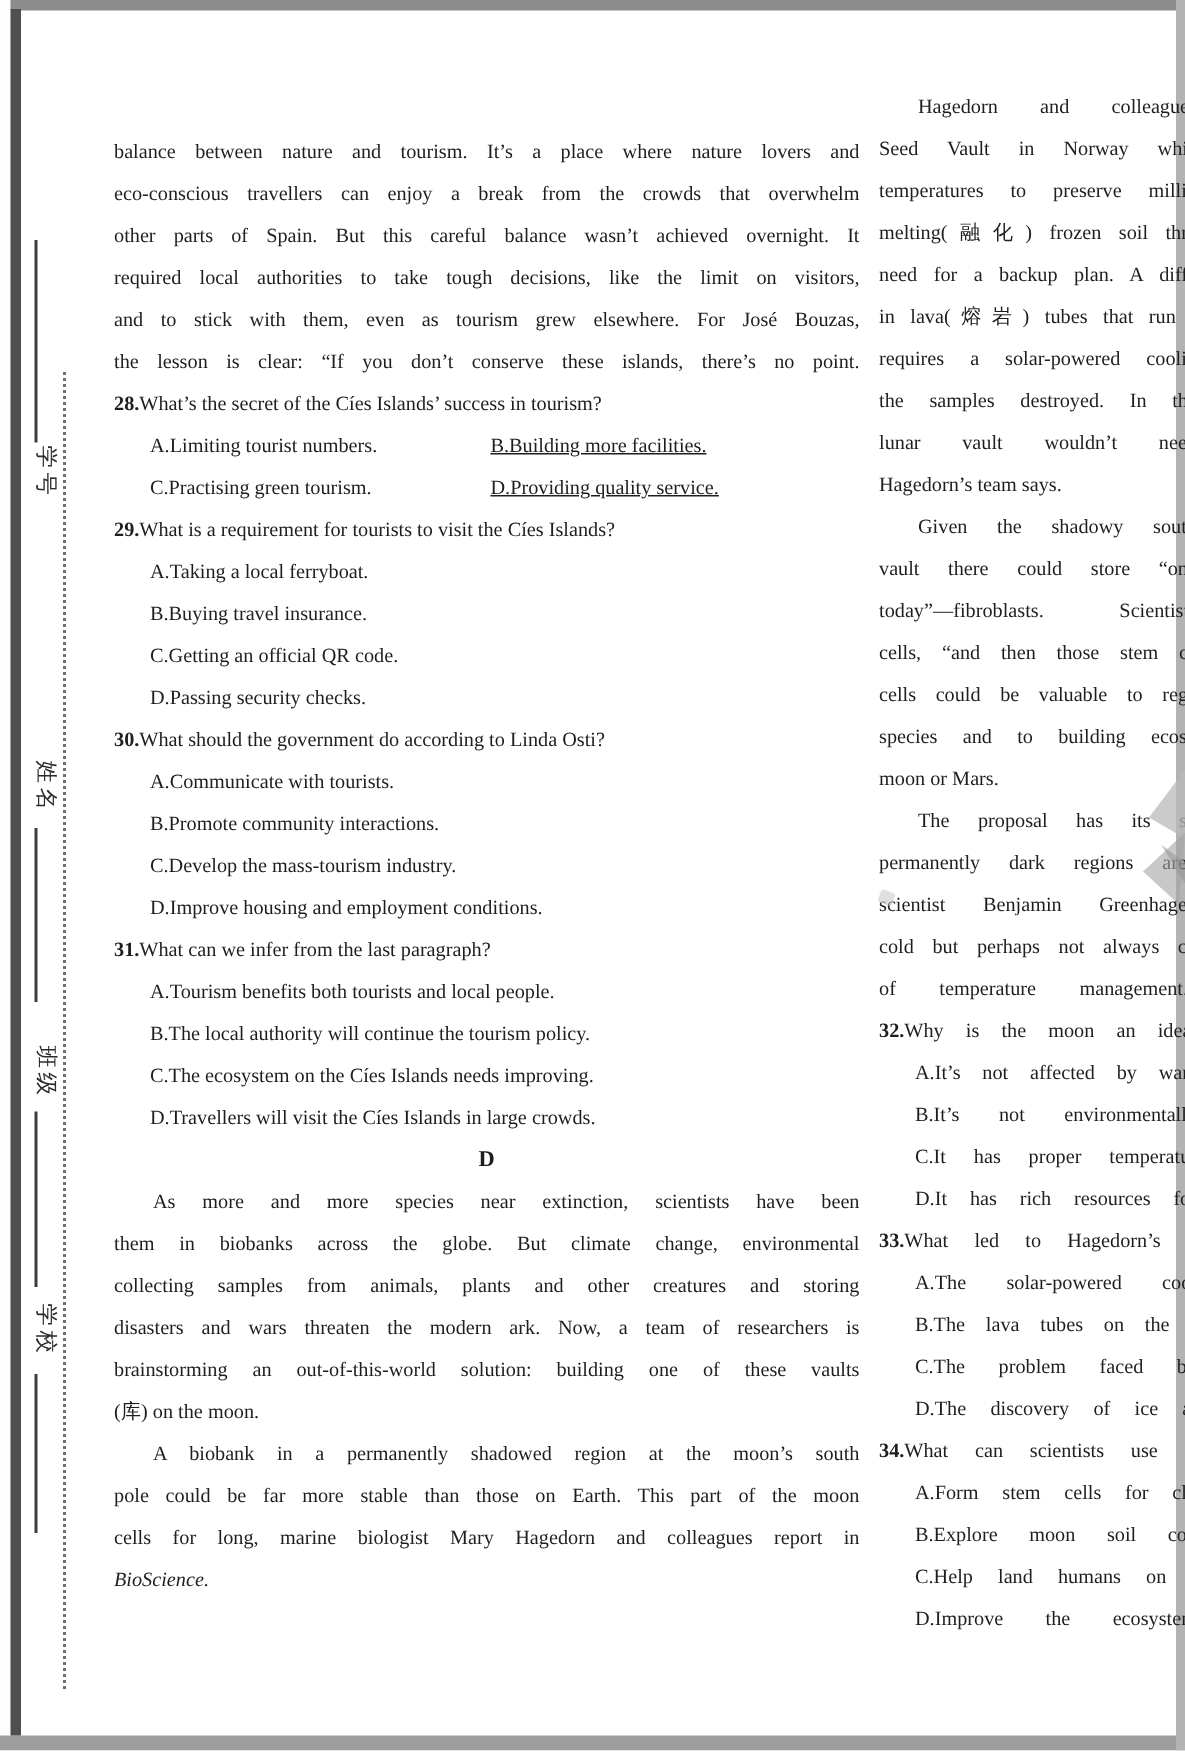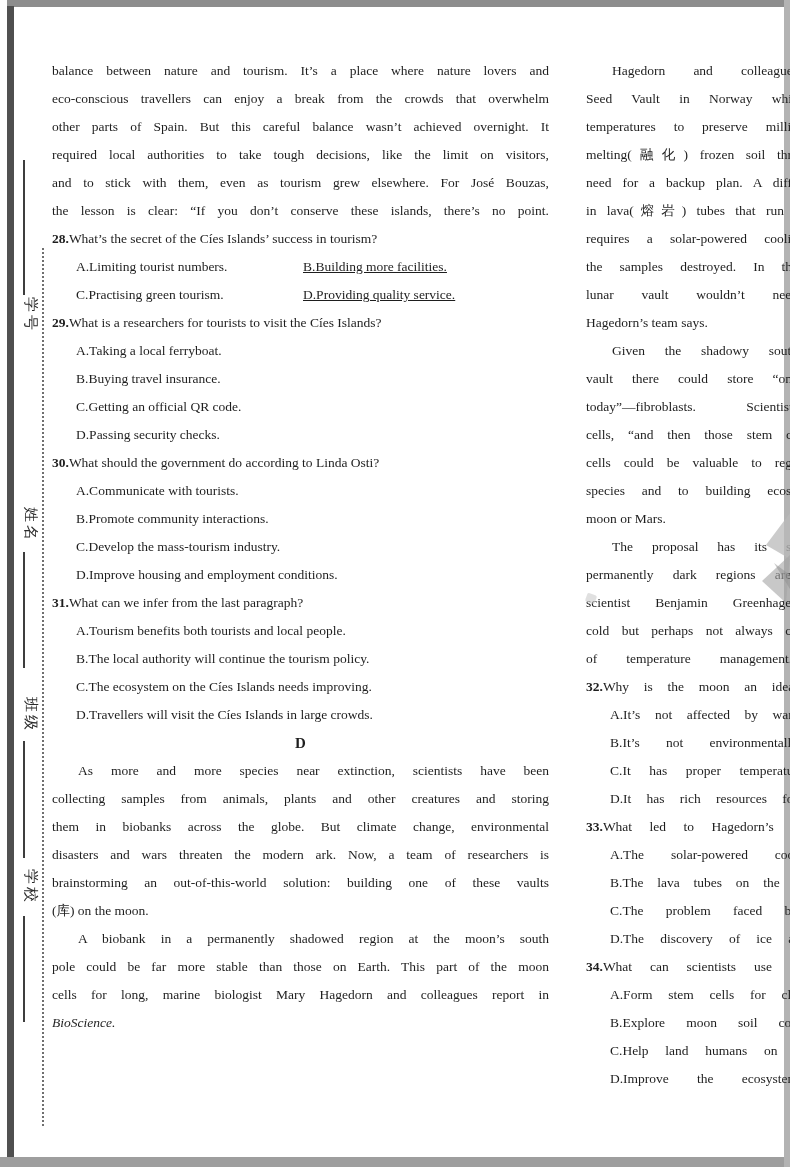--- a/index.html
+++ b/index.html
@@ -20,21 +20,21 @@
   .margin-label{
     position:absolute;left:40px;width:44px;height:26px;
     transform:rotate(90deg);transform-origin:0 0;
     font-family:"DejaVu Sans", sans-serif;
     font-size:15px;letter-spacing:3px;color:#2a2a2a;white-space:nowrap;
   }
   .margin-blank{position:absolute;left:23px;width:2px;background:#3d3d3d;}
 
   
   .col{position:absolute;top:57px;}
-  #col-left{left:52px;width:497px;}
+  #col-left{left:76px;width:497px;margin-top:30px;}
   #col-right{left:586px;width:204px;overflow:hidden;}
   #col-right .line{width:212px;}
   .line{
     height:28px;line-height:28px;font-size:13.5px;color:#1e1e1e;
     overflow:hidden;box-sizing:border-box;white-space:normal;
   }
   .j{text-align:justify;text-align-last:justify;}
   .k-pi{text-indent:26px;}
   .k-pei{font-style:italic;}
   .k-h{text-align:center;font-weight:bold;font-size:15px;}
@@ -80,39 +80,39 @@
     <div class="line k-p j">the lesson is clear: “If you don’t conserve these islands, there’s no point.</div>
     <div class="line k-q"><span class="num">28.</span><span>What’s the secret of the Cíes Islands’ success in tourism?</span></div>
     <div class="line k-o2">
       <span class="oa">A.Limiting tourist numbers.</span>
       <span class="ob">B.Building more facilities.</span>
     </div>
     <div class="line k-o2">
       <span class="oa">C.Practising green tourism.</span>
       <span class="ob">D.Providing quality service.</span>
     </div>
-    <div class="line k-q"><span class="num">29.</span><span>What is a researchers for tourists to visit the Cíes Islands?</span></div>
+    <div class="line k-q"><span class="num">29.</span><span>What is a requirement for tourists to visit the Cíes Islands?</span></div>
     <div class="line k-o">A.Taking a local ferryboat.</div>
     <div class="line k-o">B.Buying travel insurance.</div>
     <div class="line k-o">C.Getting an official QR code.</div>
     <div class="line k-o">D.Passing security checks.</div>
     <div class="line k-q"><span class="num">30.</span><span>What should the government do according to Linda Osti?</span></div>
     <div class="line k-o">A.Communicate with tourists.</div>
     <div class="line k-o">B.Promote community interactions.</div>
     <div class="line k-o">C.Develop the mass-tourism industry.</div>
     <div class="line k-o">D.Improve housing and employment conditions.</div>
     <div class="line k-q"><span class="num">31.</span><span>What can we infer from the last paragraph?</span></div>
     <div class="line k-o">A.Tourism benefits both tourists and local people.</div>
     <div class="line k-o">B.The local authority will continue the tourism policy.</div>
     <div class="line k-o">C.The ecosystem on the Cíes Islands needs improving.</div>
     <div class="line k-o">D.Travellers will visit the Cíes Islands in large crowds.</div>
     <div class="line k-h">D</div>
     <div class="line k-pi j">As more and more species near extinction, scientists have been</div>
+    <div class="line k-p j">them in biobanks across the globe. But climate change, environmental</div>
     <div class="line k-p j">collecting samples from animals, plants and other creatures and storing</div>
-    <div class="line k-p j">them in biobanks across the globe. But climate change, environmental</div>
     <div class="line k-p j">disasters and wars threaten the modern ark. Now, a team of researchers is</div>
     <div class="line k-p j">brainstorming an out-of-this-world solution: building one of these vaults</div>
     <div class="line k-pe">(库) on the moon.</div>
     <div class="line k-pi j">A biobank in a permanently shadowed region at the moon’s south</div>
     <div class="line k-p j">pole could be far more stable than those on Earth. This part of the moon</div>
     <div class="line k-p j">cells for long, marine biologist Mary Hagedorn and colleagues report in</div>
     <div class="line k-pei">BioScience.</div>
   </div>
 <div class="col" id="col-right">
     <div class="line k-pi j">Hagedorn and colleagues</div>

